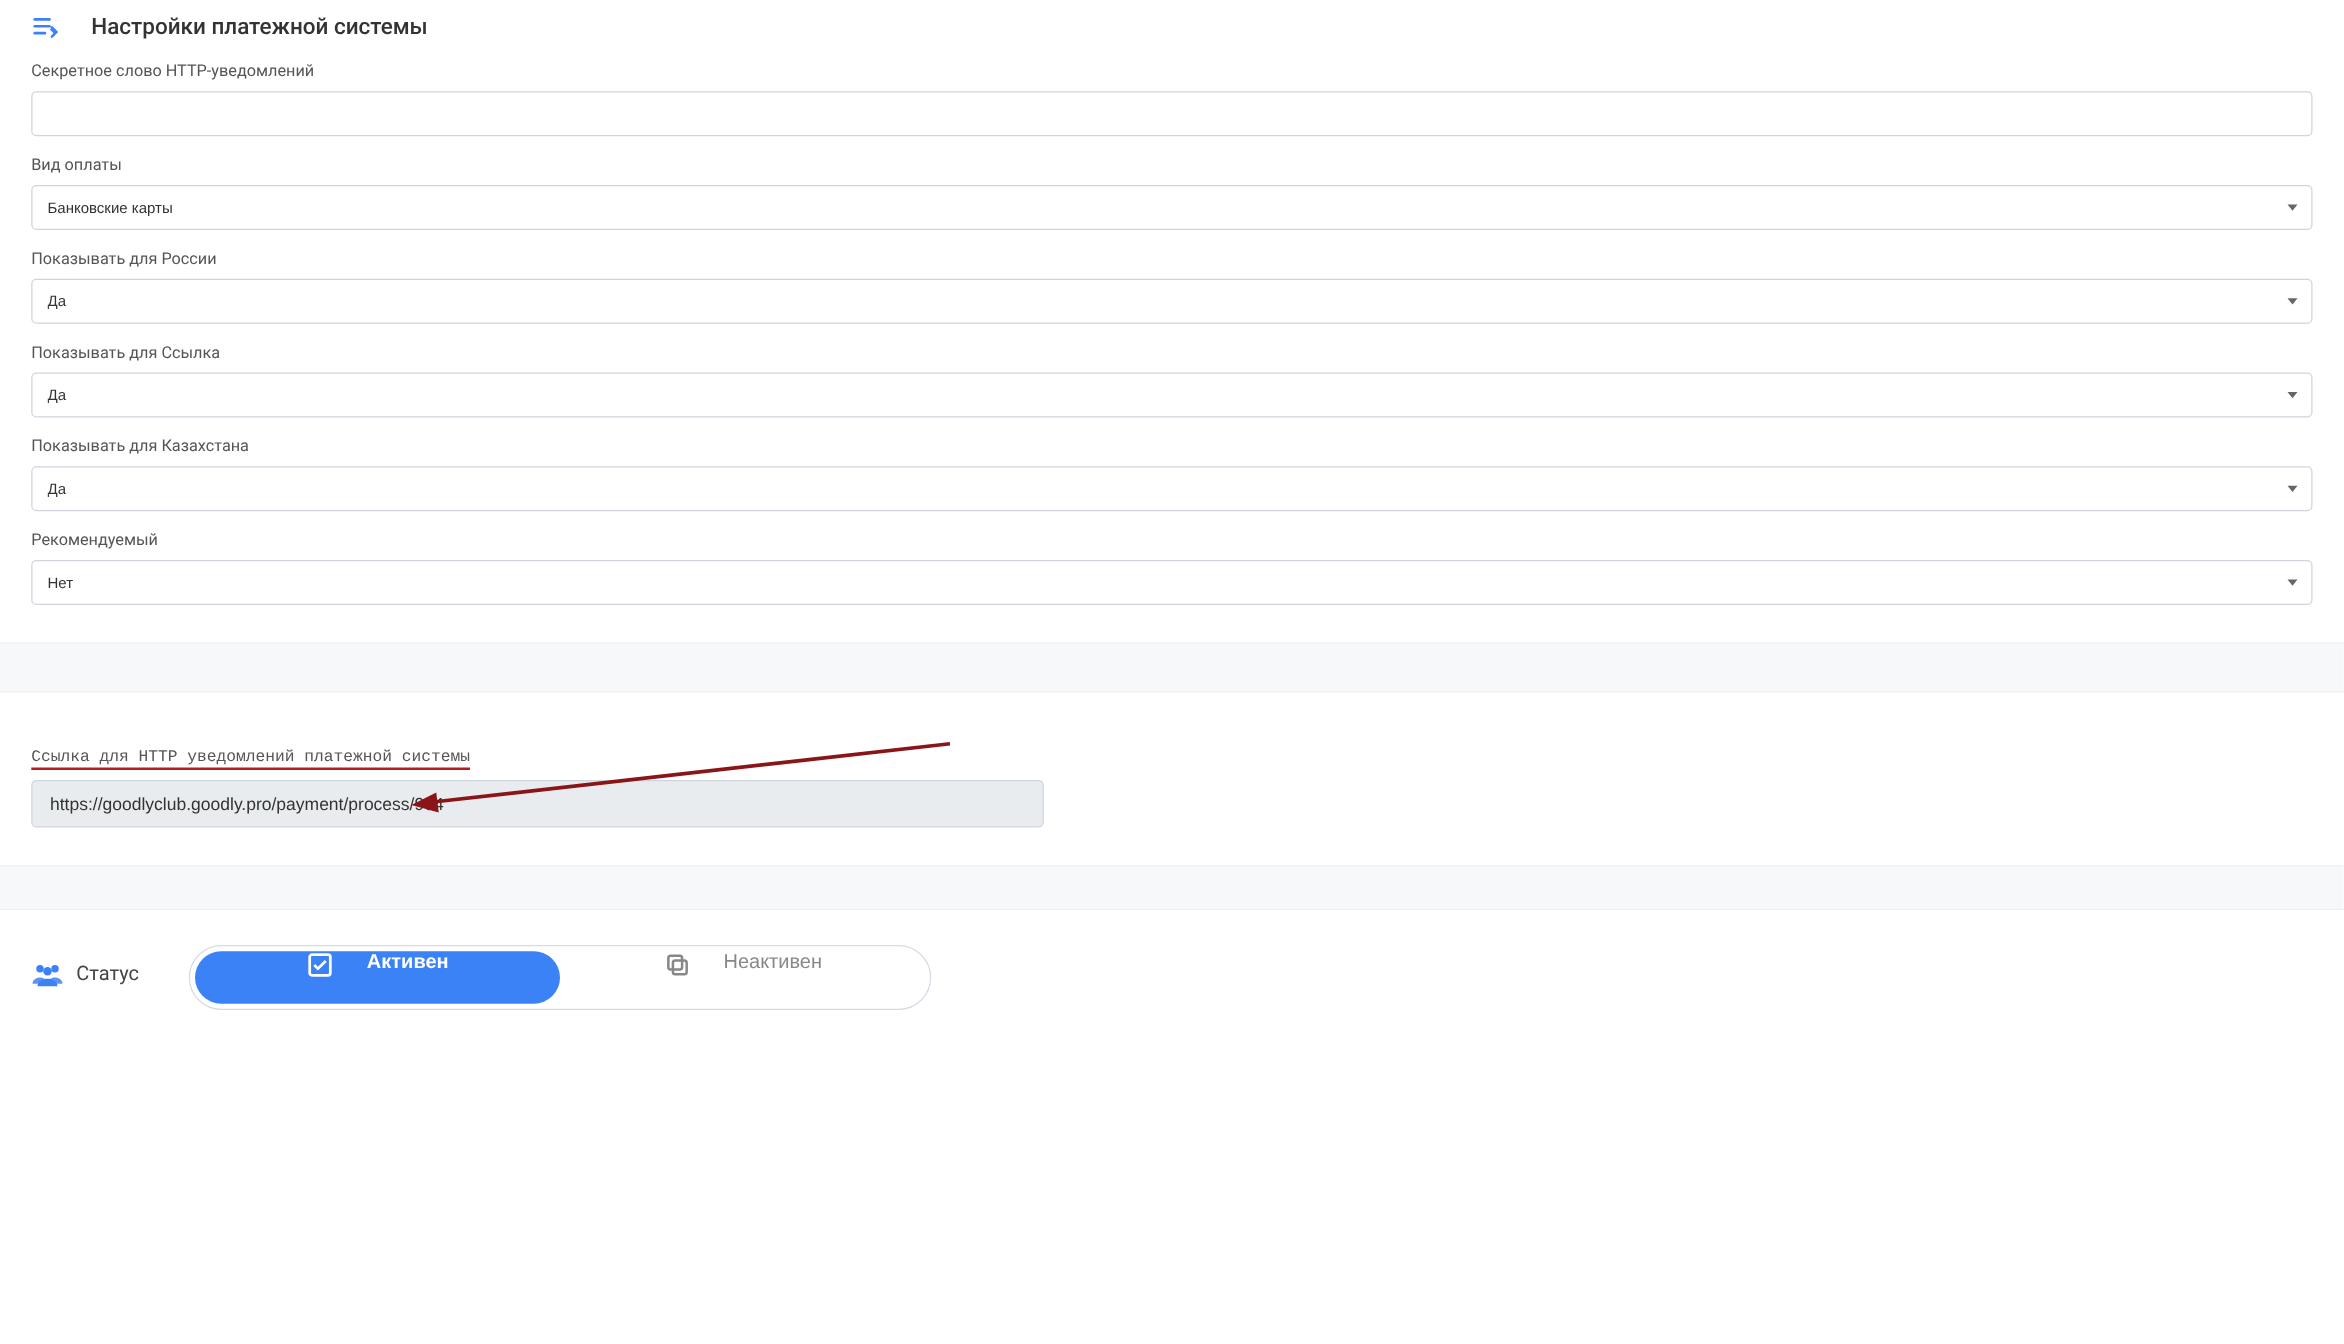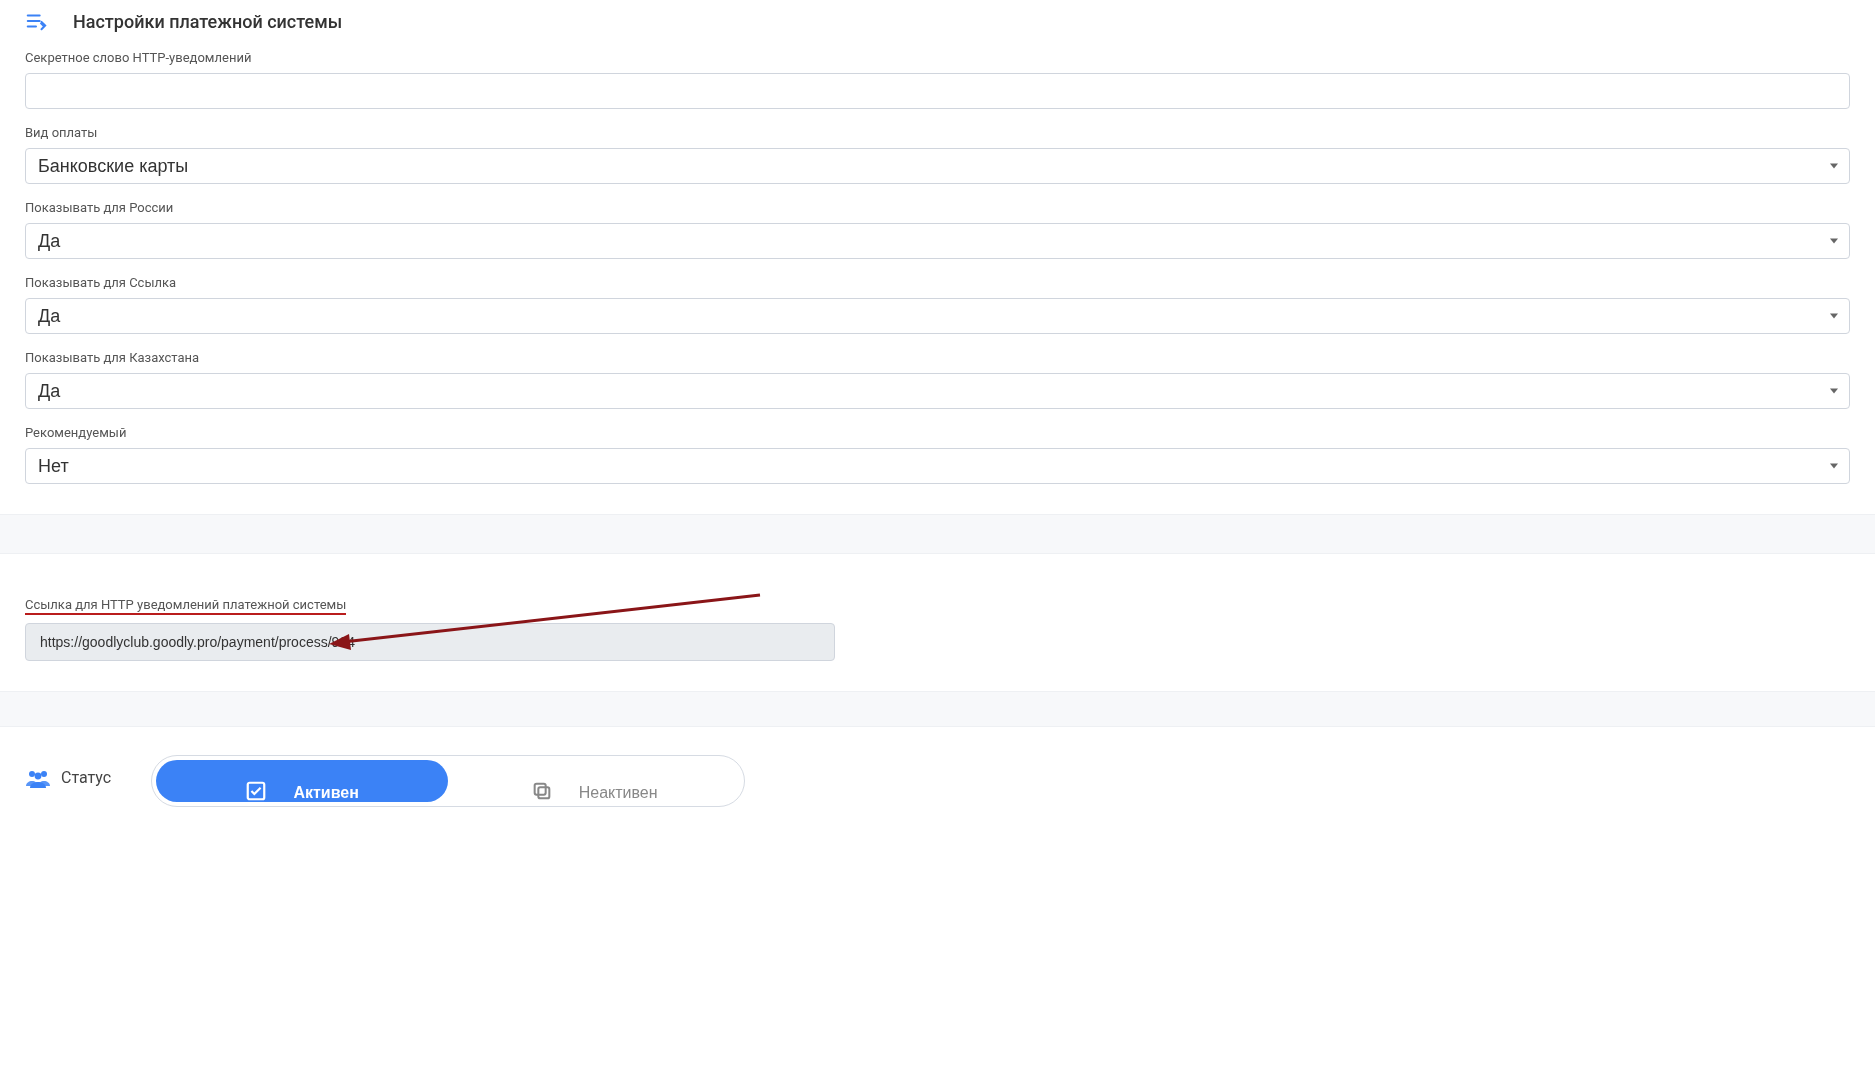--- a/index.html
+++ b/index.html
@@ -12,21 +12,21 @@
 .section-header h2 { font-size: 18px; font-weight: 500; color: #333; }
 
 .form-group { margin-bottom: 16px; }
 .form-label { display: block; font-size: 13px; color: #555; margin-bottom: 8px; }
 .form-control {
   width: 100%;
   height: 36px;
   border: 1px solid #d0d5dd;
   border-radius: 4px;
   padding: 6px 12px;
-  font-size: 18px;
+  font-size: 12px;
   color: #333;
   background: #fff;
 }
 select.form-control { appearance: none; -webkit-appearance: none; background-image: none; padding-right: 30px; }
 .select-wrap { position: relative; }
 .select-wrap::after {
   content: "";
   position: absolute;
   right: 12px;
   top: 50%;
@@ -41,20 +41,21 @@
 .section-break { height: 40px; background: #f7f8fa; margin: 30px -25px 0 -25px; border-top: 1px solid #eef0f3; border-bottom: 1px solid #eef0f3; }
 
 .link-section { padding: 40px 25px 30px 25px; position: relative; }
 .link-label {
   font-size: 13px;
   color: #555;
   display: inline-block;
   margin-bottom: 8px;
   border-bottom: 2px solid #b91c1c;
   padding-bottom: 1px;
+  font-family: Liberation Mono, monospace;
 }
 .link-input {
   width: 810px;
   max-width: 100%;
   height: 38px;
   background: #e9ecef;
   border: 1px solid #d0d5dd;
   border-radius: 4px;
   padding: 8px 14px;
   font-size: 14px;
@@ -74,21 +75,21 @@
 .status-label .icon { color: #3b82f6; }
 .toggle-group {
   display: flex;
   border: 1px solid #d6dbe3;
   border-radius: 999px;
   padding: 4px;
   background: #fff;
 }
 .toggle-btn {
   display: inline-flex;
-  align-items: flex-end;
+  align-items: flex-start;
   justify-content: center;
   gap: 26px;
   width: 292px;
   height: 42px;
   border-radius: 999px;
   border: none;
   background: transparent;
   cursor: pointer;
   font-size: 16px;
   color: #888;

